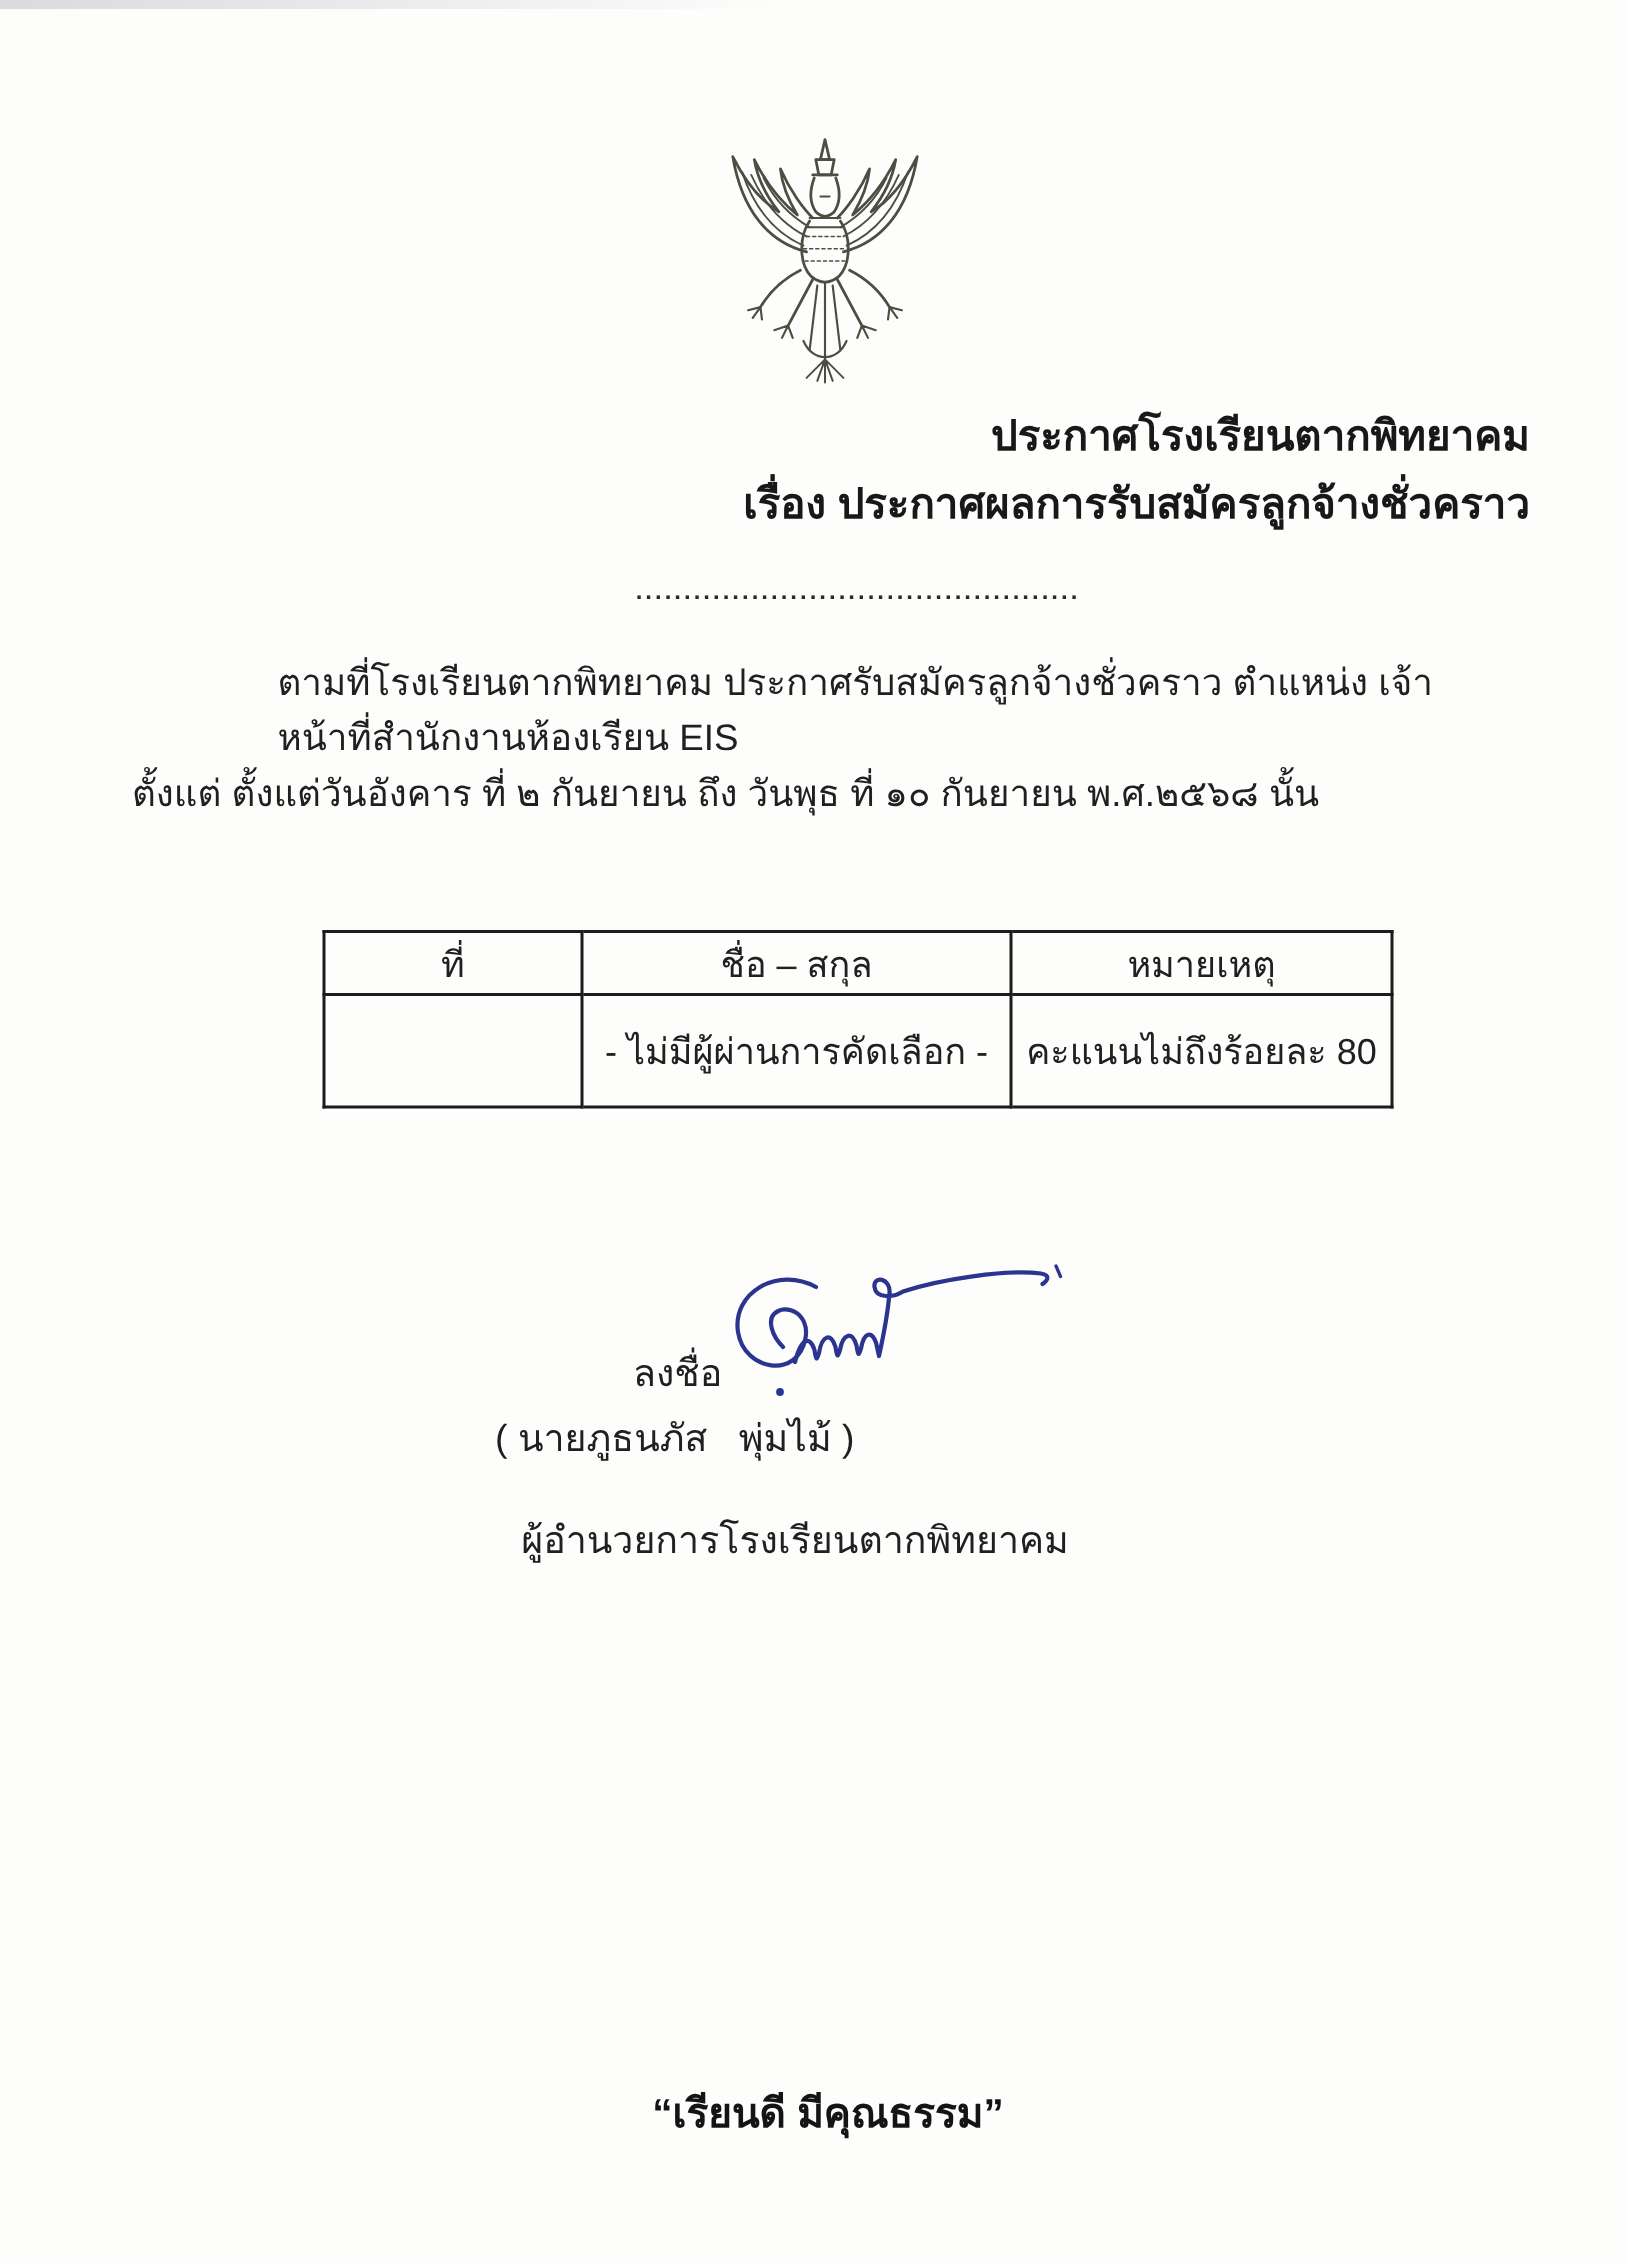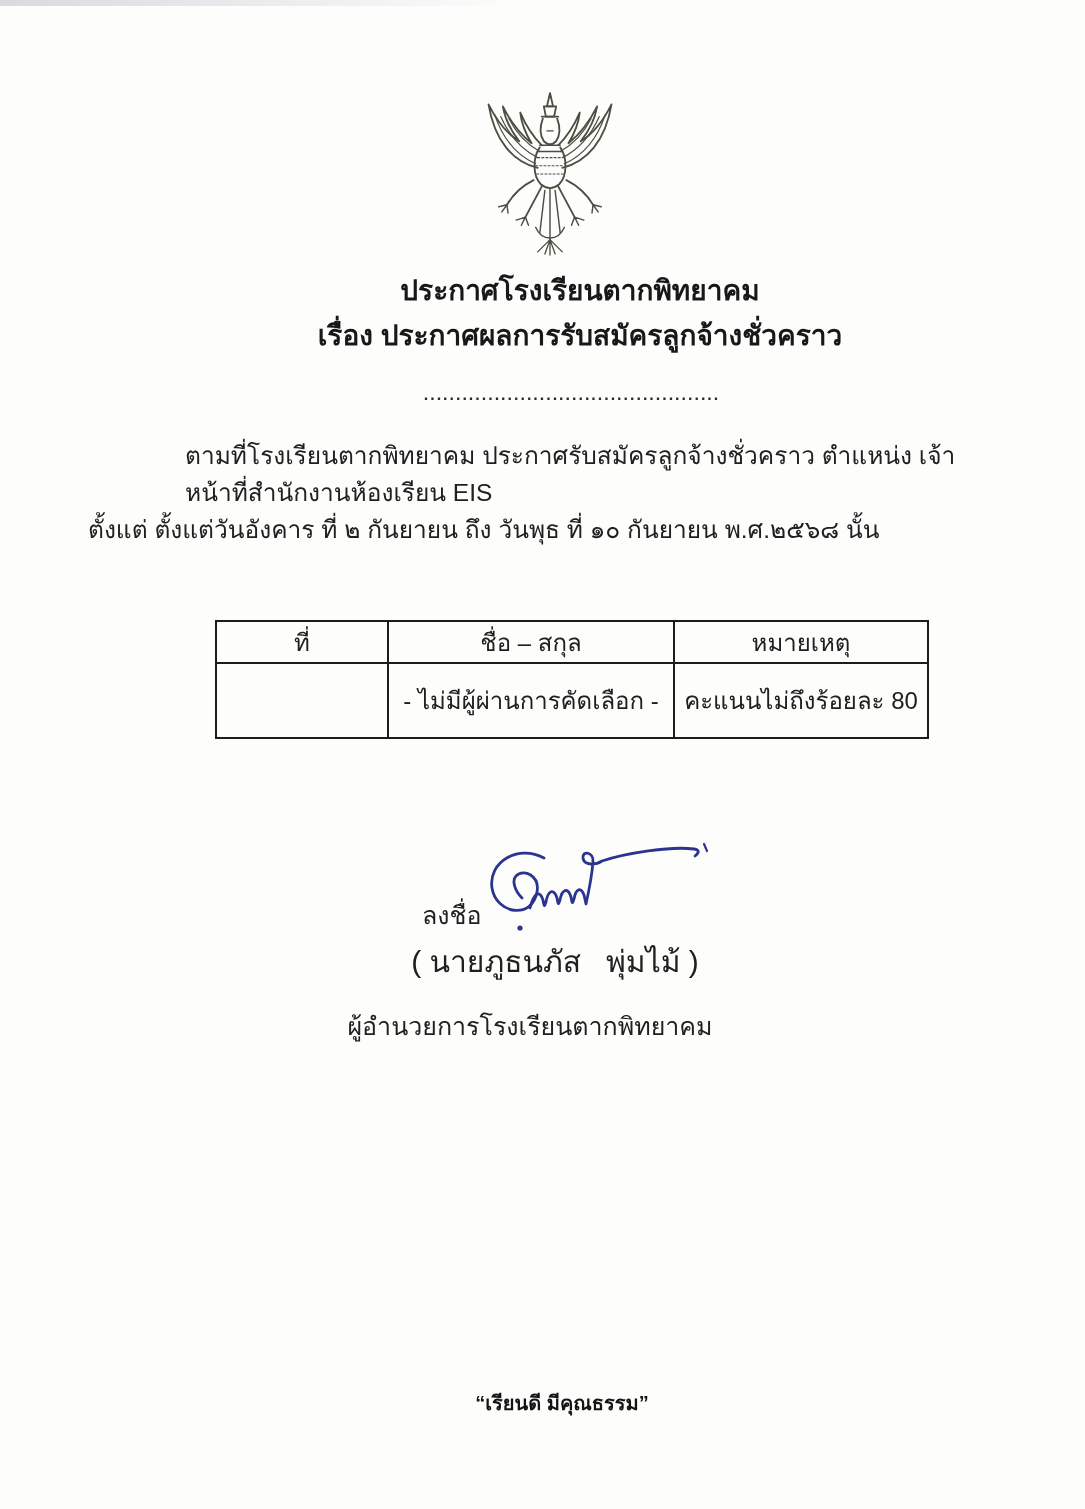--- a/index.html
+++ b/index.html
@@ -11,21 +11,21 @@
     color:#1e1e1e;
     overflow:hidden;
   }
   .scan-edge{
     position:absolute;top:0;left:0;width:520px;height:6px;
     background:linear-gradient(90deg,rgba(140,145,155,.32),rgba(140,145,155,.10) 70%,transparent);
   }
   .emblem{position:absolute;left:468px;top:90px;width:164px;height:166px;}
   .title-block{
     position:absolute;left:140px;top:268px;width:880px;
-    text-align:center;font-weight:bold;font-size:28px;line-height:45px;
+    text-align:right;font-weight:bold;font-size:28px;line-height:45px;
     color:#181818;
   }
   .dots{
     position:absolute;left:142px;top:386px;width:860px;text-align:center;
     font-size:16px;letter-spacing:2px;color:#2a2a2a;font-weight:bold;
   }
   .para{
     position:absolute;left:88px;width:912px;
     font-size:24.5px;line-height:37px;color:#202020;
   }
@@ -48,30 +48,30 @@
   .col-note{width:240px;}
   .date-line{
     position:absolute;left:262px;top:776px;
     font-size:25px;white-space:pre-wrap;color:#202020;
   }
   .sign-label{
     position:absolute;left:422px;top:895px;font-size:25px;color:#202020;
   }
   .signature{position:absolute;left:478px;top:840px;width:238px;height:102px;}
   .signer-name{
-    position:absolute;left:330px;top:938px;width:450px;text-align:center;
-    font-size:30px;white-space:pre-wrap;color:#202020;
+    position:absolute;left:330px;top:938px;width:450px;
+    font-size:25px;white-space:pre-wrap;color:#202020;
   }
   .signer-position{
     position:absolute;left:300px;top:974px;width:460px;text-align:center;
     font-size:25px;color:#202020;margin-top:32px;
   }
   .motto{
-    position:absolute;left:122px;top:1387px;width:880px;text-align:center;
-    font-size:20px;font-weight:bold;color:#141414;
+    position:absolute;left:112px;top:1387px;width:880px;text-align:center;
+    font-size:27px;font-weight:bold;color:#141414;
   }
 </style>
 </head>
 <body>
 
 <div class="page">
 
   <div class="scan-edge"></div>
 
   <svg class="emblem" viewBox="0 0 160 162" aria-hidden="true">

